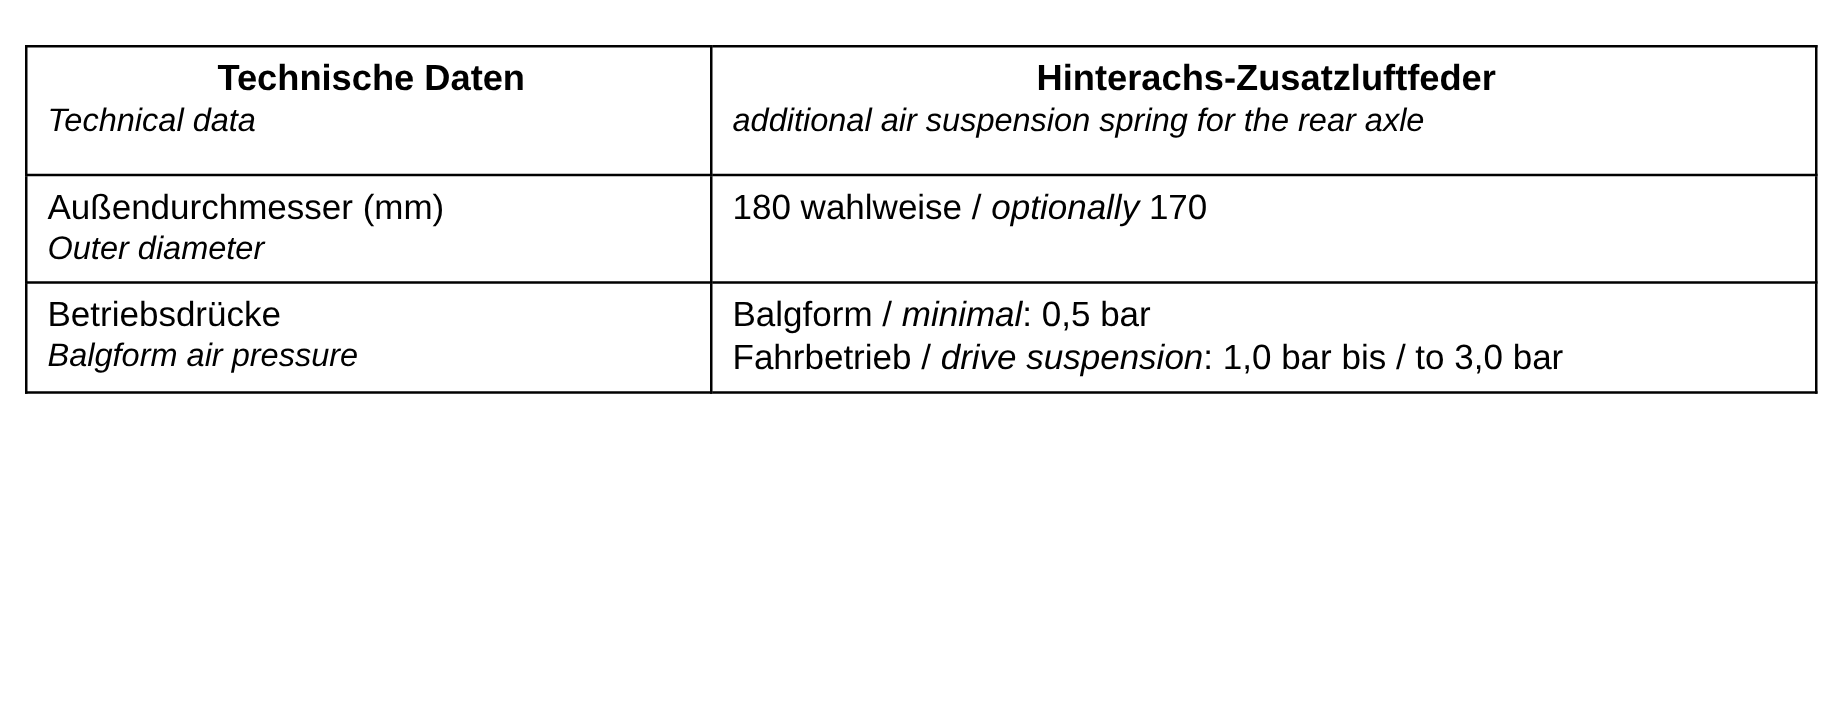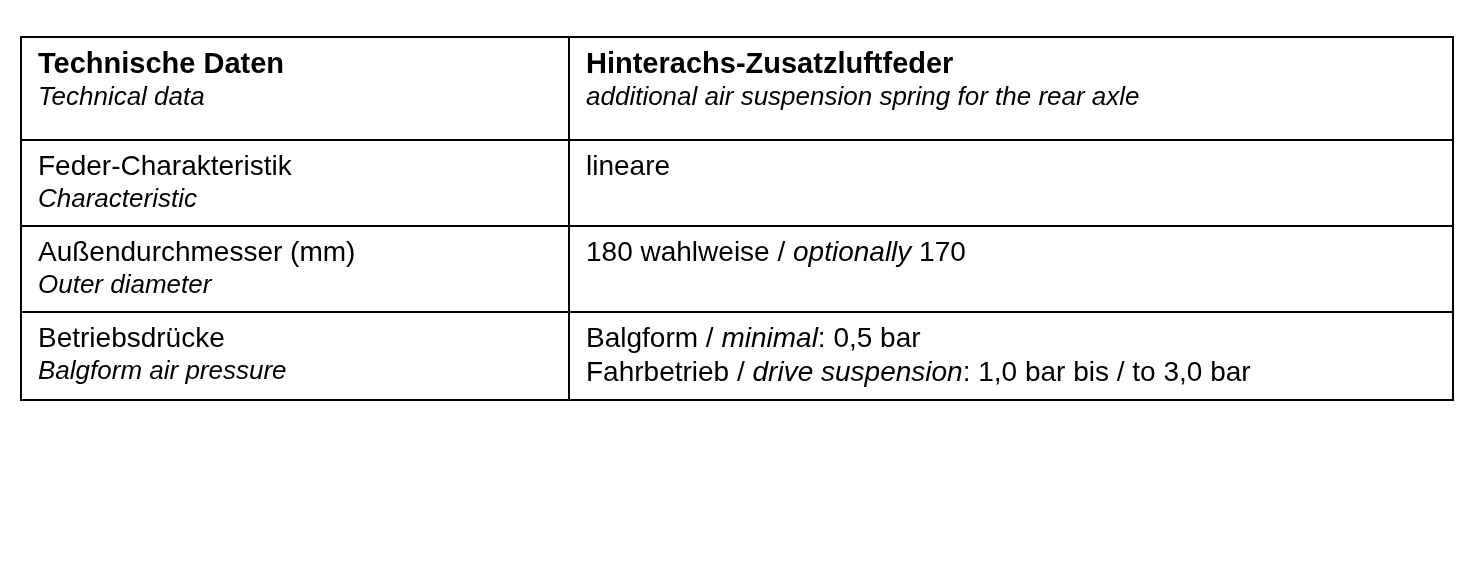--- a/index.html
+++ b/index.html
@@ -45,20 +45,21 @@
     font-style: italic;
     font-weight: normal;
     white-space: nowrap;
   }
   tr.header td {
     padding-bottom: 26px;
   }
   tr.header .de {
     font-weight: bold;
     font-size: 29px;
+    text-align: center;
   }
   tr.header .en {
     font-weight: normal;
     font-style: italic;
     font-size: 26px;
   }
   .val {
     font-size: 28px;
     white-space: nowrap;
   }
@@ -85,30 +86,20 @@
         <td>
           <div class="de">Technische Daten</div>
           <div class="en">Technical data</div>
         </td>
         <td>
           <div class="de">Hinterachs-Zusatzluftfeder</div>
           <div class="en">additional air suspension spring for the rear axle</div>
         </td>
       </tr>
 
-      <tr class="row-body">
-        <td>
-          <div class="de">Feder-Charakteristik</div>
-          <div class="en">Characteristic</div>
-        </td>
-        <td>
-          <div class="val"><span>lineare</span><span class="it"></span><span></span></div>
-          <div class="val spacer-line"><span></span><span class="it"></span><span></span></div>
-        </td>
-      </tr>
 
       <tr class="row-body">
         <td>
           <div class="de">Außendurchmesser (mm)</div>
           <div class="en">Outer diameter</div>
         </td>
         <td>
           <div class="val"><span>180 wahlweise / </span><span class="it">optionally</span><span> 170</span></div>
           <div class="val spacer-line"><span></span><span class="it"></span><span></span></div>
         </td>

